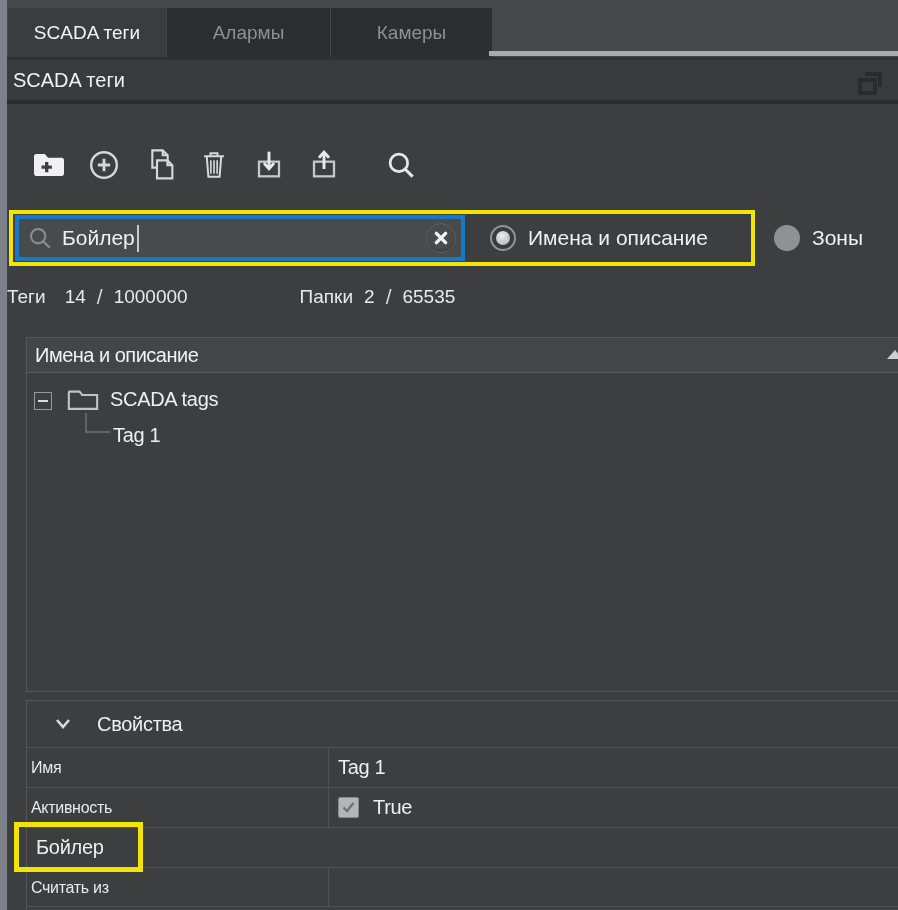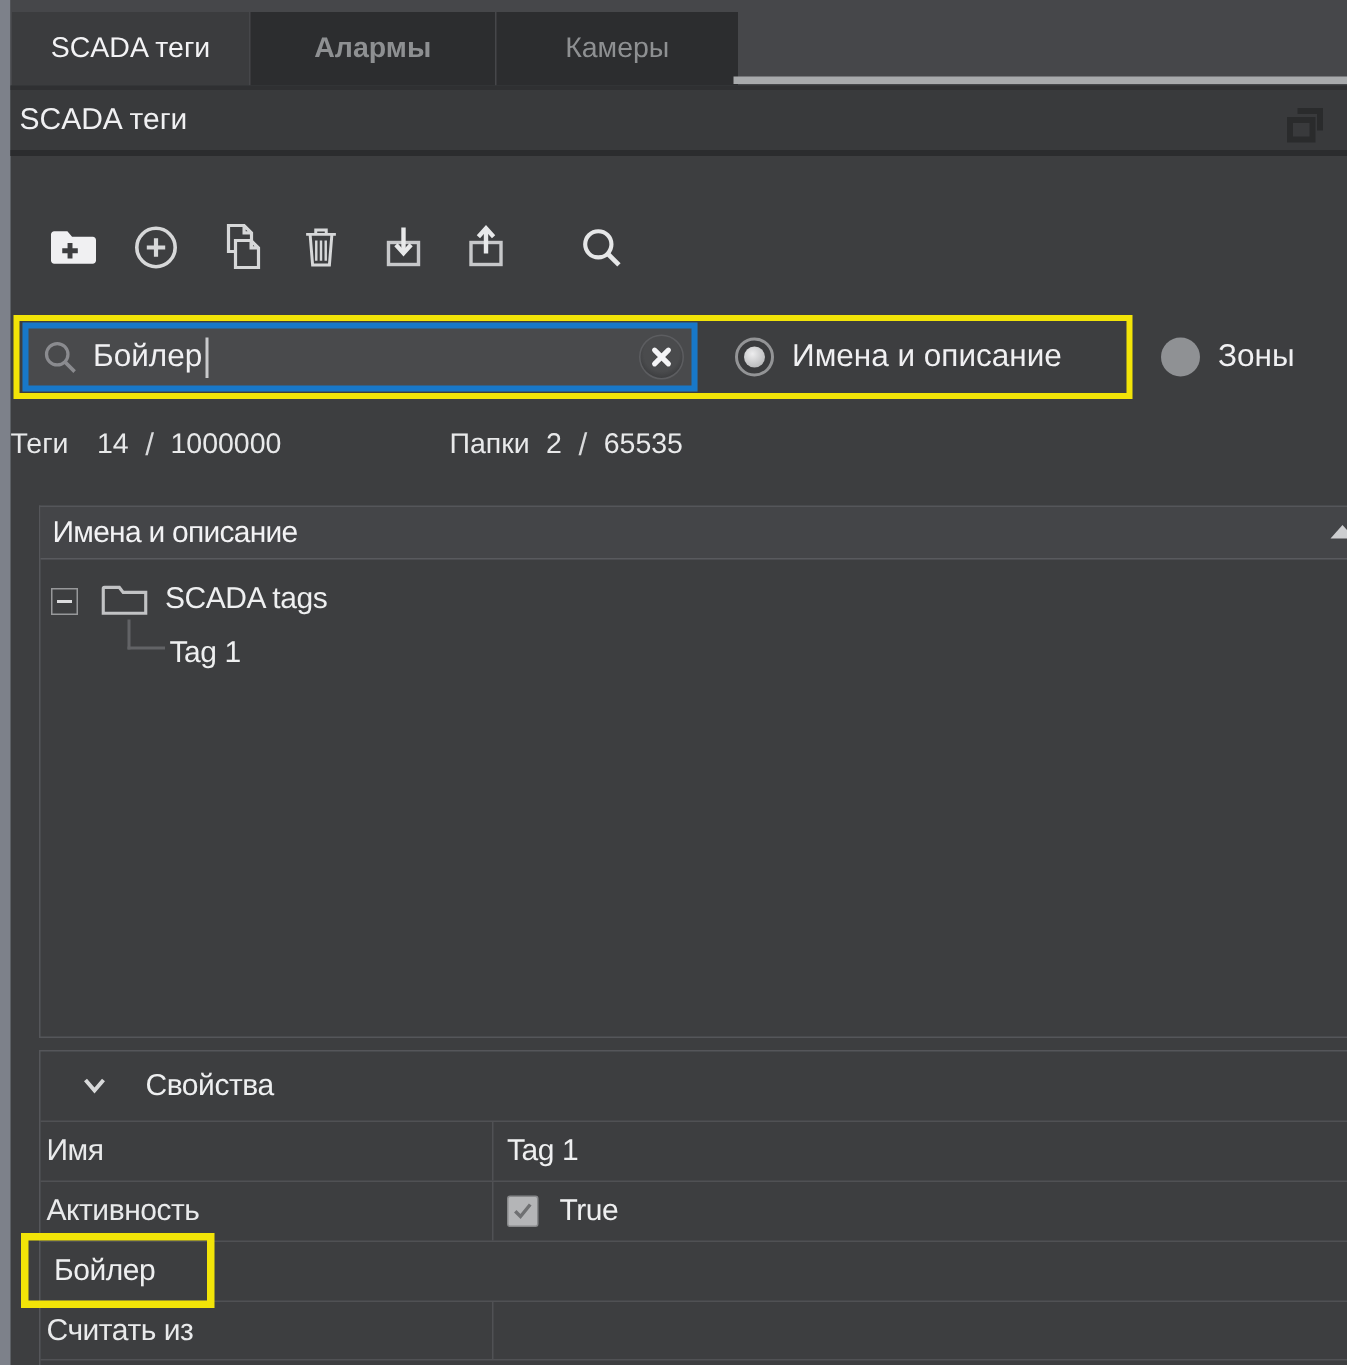--- a/index.html
+++ b/index.html
@@ -19,21 +19,21 @@
   
   .tabbar { left:7px; top:0; right:0; height:57px; background:#46474a; }
   .tab {
     position:absolute; top:8px; height:49px;
     display:flex; align-items:center; justify-content:center;
     font-size:19px; cursor:default;
   }
   .tab.active { background:#3b3c3e; color:#f3f3f5; }
   .tab.inactive { background:#2c2d2f; color:#8e9092; }
   .tab1 { left:1px;  width:158px; }
-  .tab2 { left:160px; width:163px;font-weight:bold; }
+  .tab2 { left:160px; width:163px; }
   .tab3 { left:324px; width:161px; }
   .tab-strip-edge { position:absolute; bottom:1px; left:482px; right:0; height:5px; background:#a8aaac; }
 
   
   .panel-header {
     left:7px; top:57px; right:0; height:47px;
     background:#393a3c;
     border-top:3px solid #2f3032;
     border-bottom:4px solid #2b2c2e;
     display:flex; align-items:center;
@@ -128,21 +128,21 @@
   .props-panel { left:26px; top:700px; width:872px; height:210px;
     border-left:1px solid #55565a; border-top:1px solid #55565a; }
   .props-header { height:46px; display:flex; align-items:center; cursor:pointer; }
   .chevron { margin-left:28px; width:16px; height:12px; }
   .props-title { margin-left:26px; font-size:20px; letter-spacing:-0.3px; color:#eeeff0; }
   .prop-row { display:flex; height:40px; border-top:1px solid #505154; }
   .prop-row.last { border-bottom:1px solid #505154; }
   .prop-label {
     width:302px; flex:none; border-right:1px solid #505154;
     padding-left:4px; line-height:39px;
-    font-size:20px; letter-spacing:-0.3px; color:#e9eaeb;
+    font-size:16px; letter-spacing:-0.3px; color:#e9eaeb;
   }
   .prop-value {
     position:relative; flex:1; padding-left:9px; line-height:39px;
     font-size:20px; letter-spacing:-0.3px; color:#eeeff0;
     display:flex; align-items:center; cursor:default;
   }
   .checkbox {
     width:21px; height:21px; flex:none; border-radius:2px;
     background:#b4b5b7; border:1px solid #88898b;
     display:flex; align-items:center; justify-content:center;

